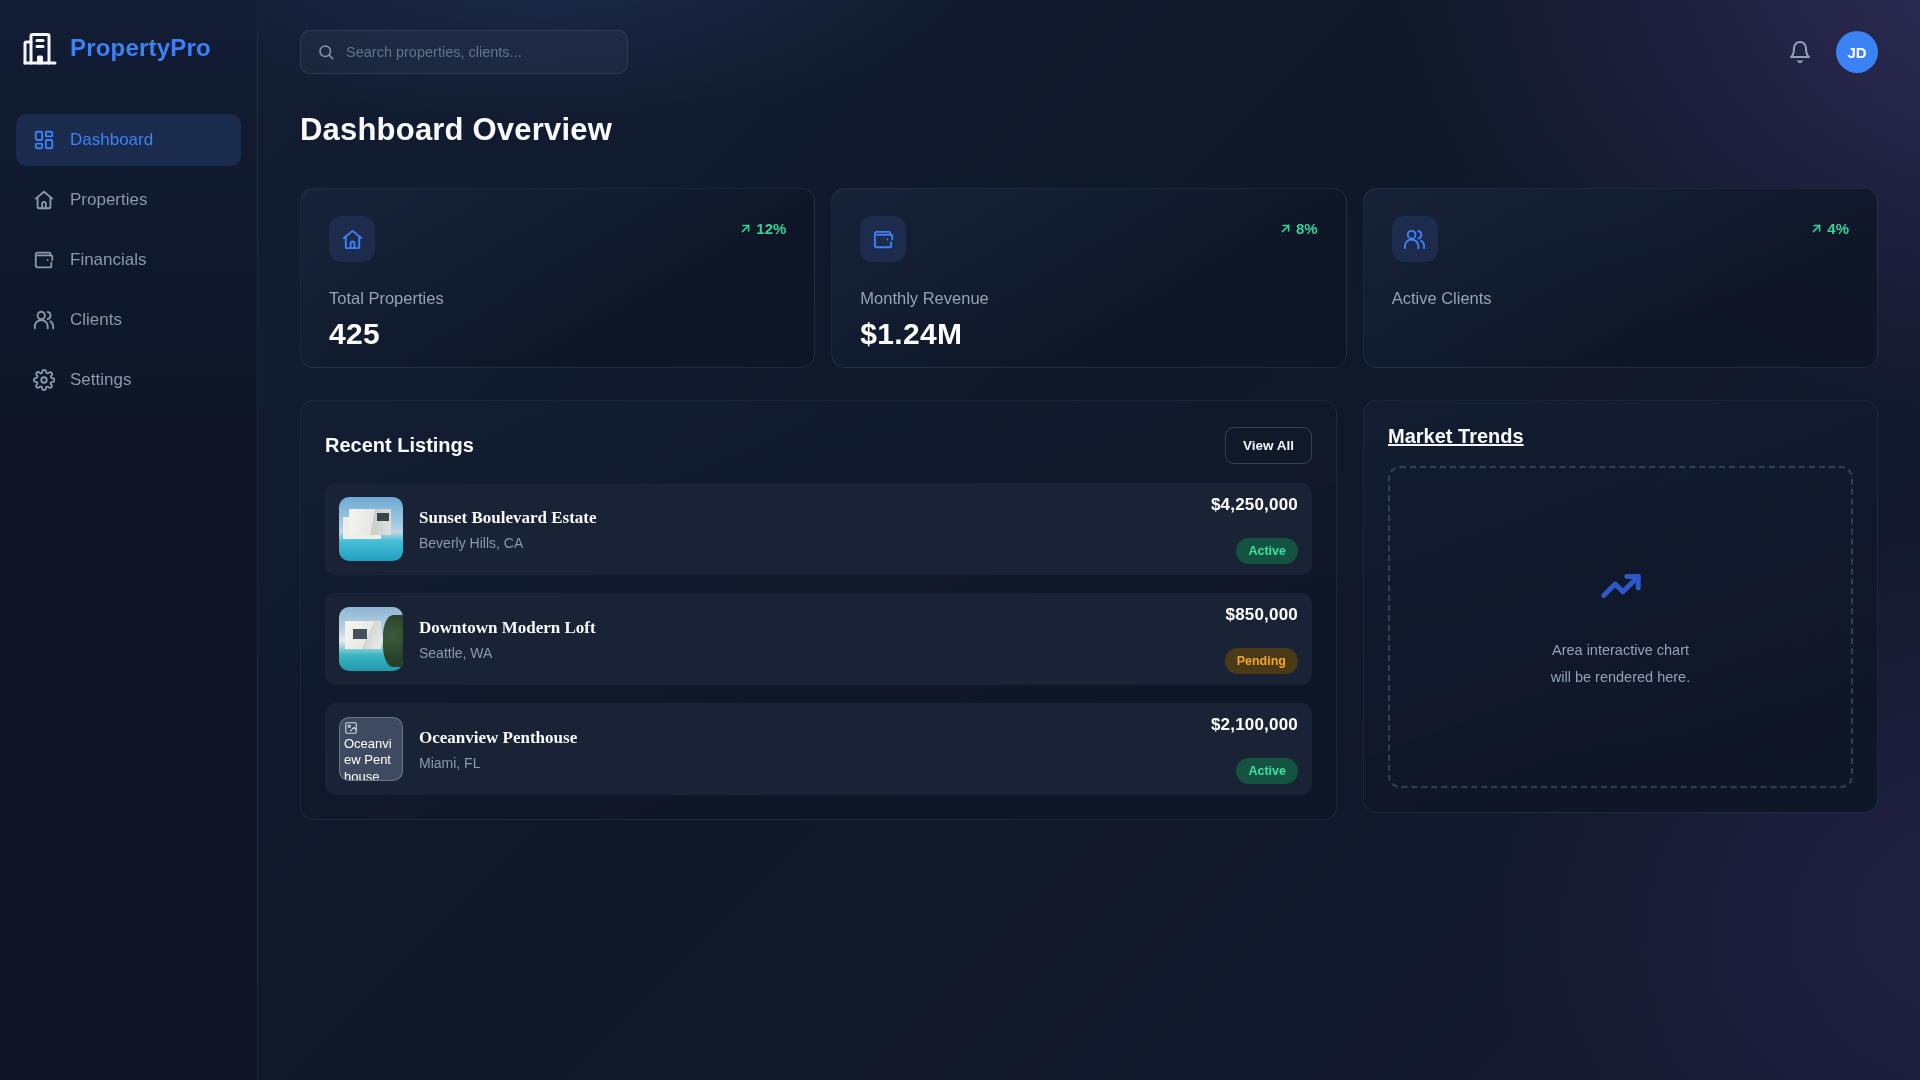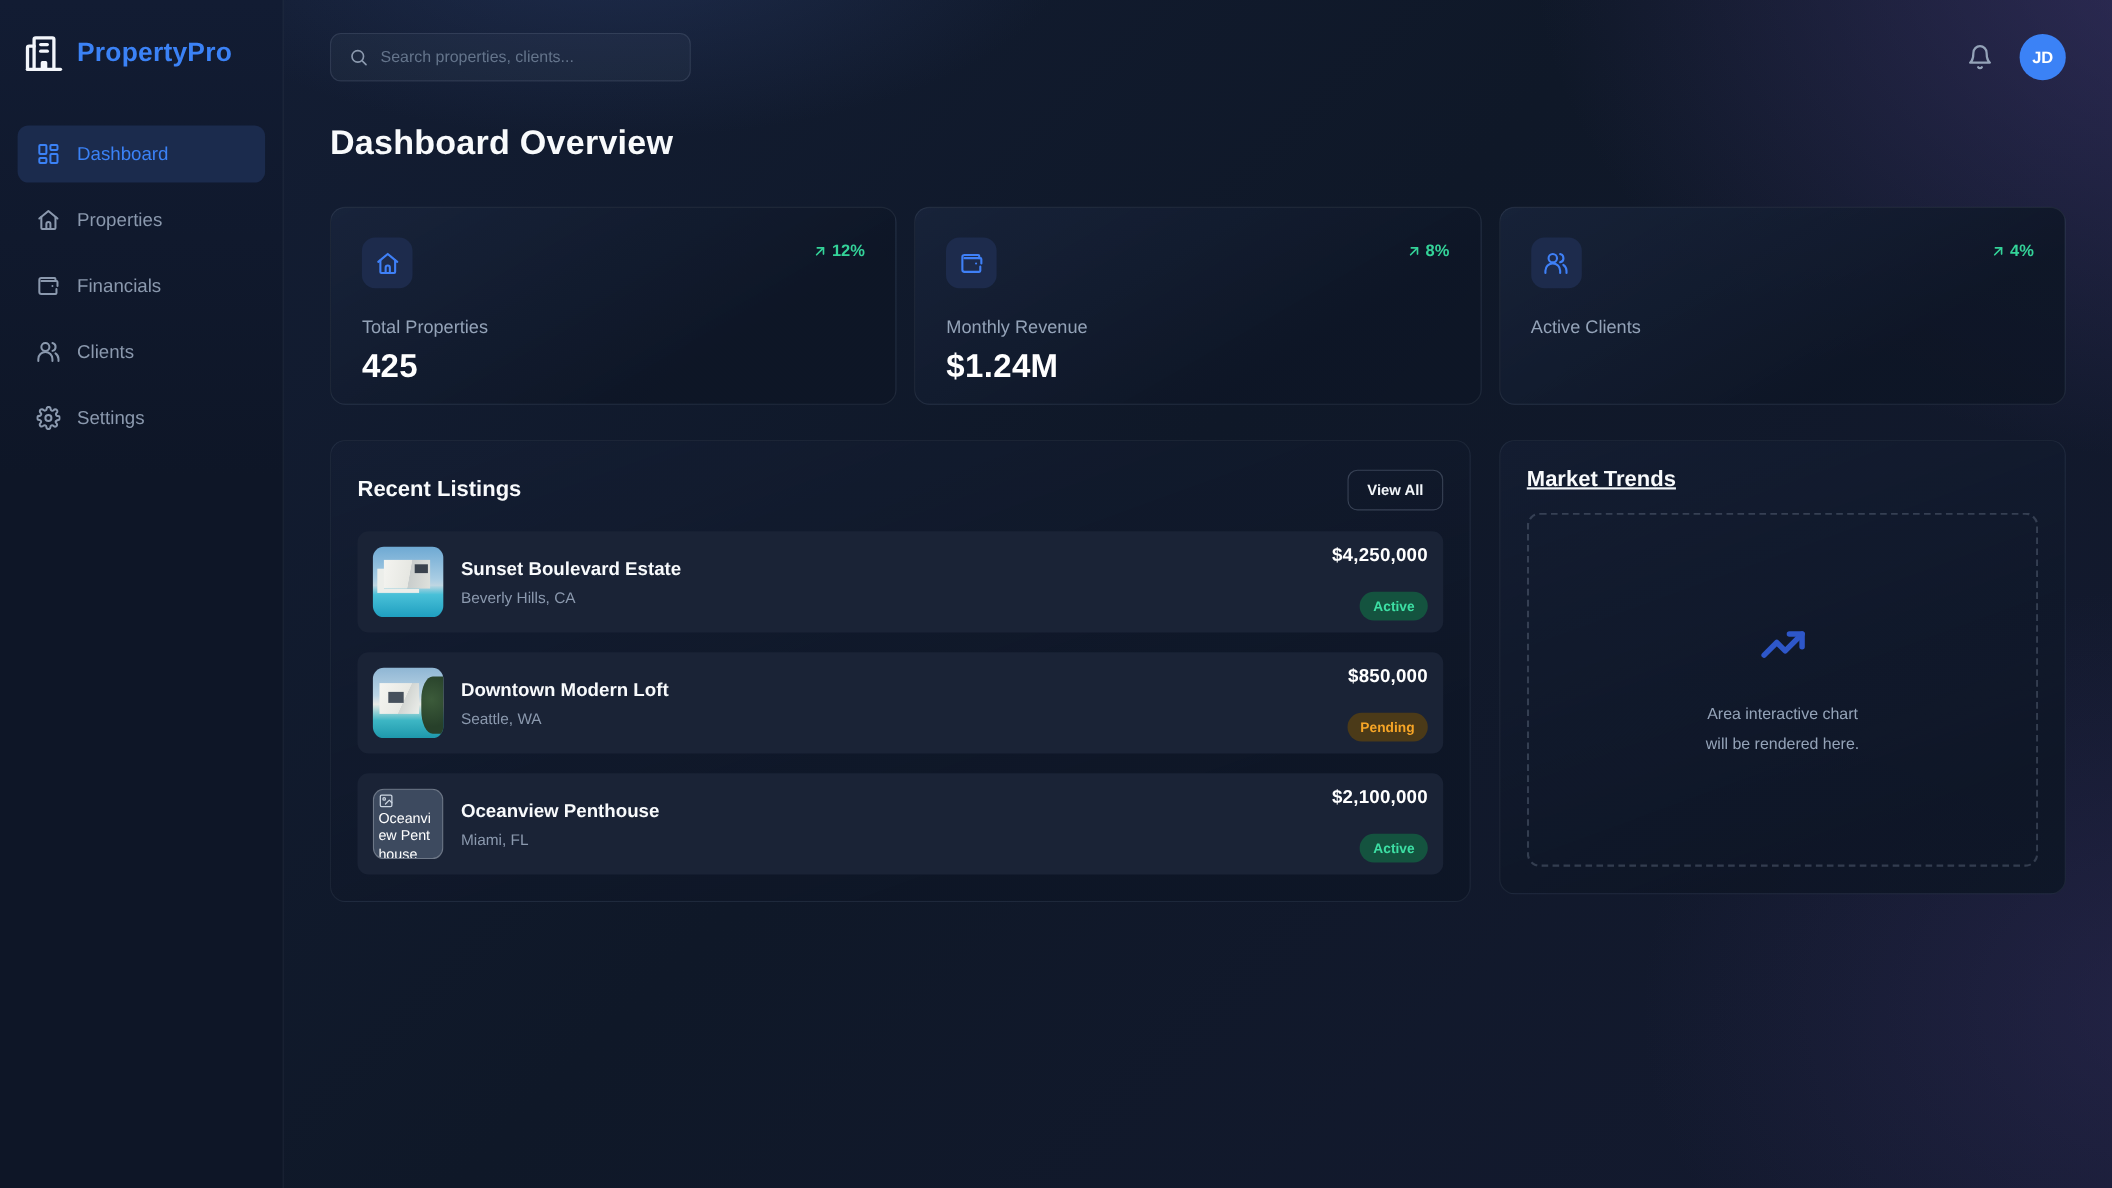--- a/index.html
+++ b/index.html
@@ -124,21 +124,21 @@
     background:radial-gradient(circle at 35% 40%, #3c5b3a 0%, #27402a 70%); }
   .thumb.photo2 .win { position:absolute; left:14px; top:22px; width:14px; height:10px; background:#46505c; }
   
   .thumb.broken {
     background:#3d4a5f; border:1px solid rgba(255,255,255,0.25);
     padding:3px 4px; color:#fff; font-size:13px; line-height:1.25;
     word-break:break-all;
   }
   .broken-ic { width:14px; height:14px; color:#cbd5e1; display:block; margin-bottom:1px; }
   .listing-info { flex:1; min-width:0; }
-  .listing-name { font-size:17px; font-weight:bold; color:#f8fafc; }
+  .listing-name { font-size:17px; font-weight:bold; color:#f8fafc;font-family:Liberation Serif, serif; }
   .listing-loc  { font-size:14px; color:#8b99ae; margin-top:7px; }
   .listing-right { display:flex; flex-direction:column; align-items:flex-end; gap:23px; }
   .listing-price { font-size:17px; font-weight:bold; color:#ffffff; letter-spacing:0.2px; }
   .badge {
     font-size:12.5px; font-weight:bold; border-radius:999px; padding:6px 12px;
   }
   .badge.active  { color:#3ddfa4; background:#14533f; }
   .badge.pending { color:#f6a526; background:#4b3a18; }
 
   

